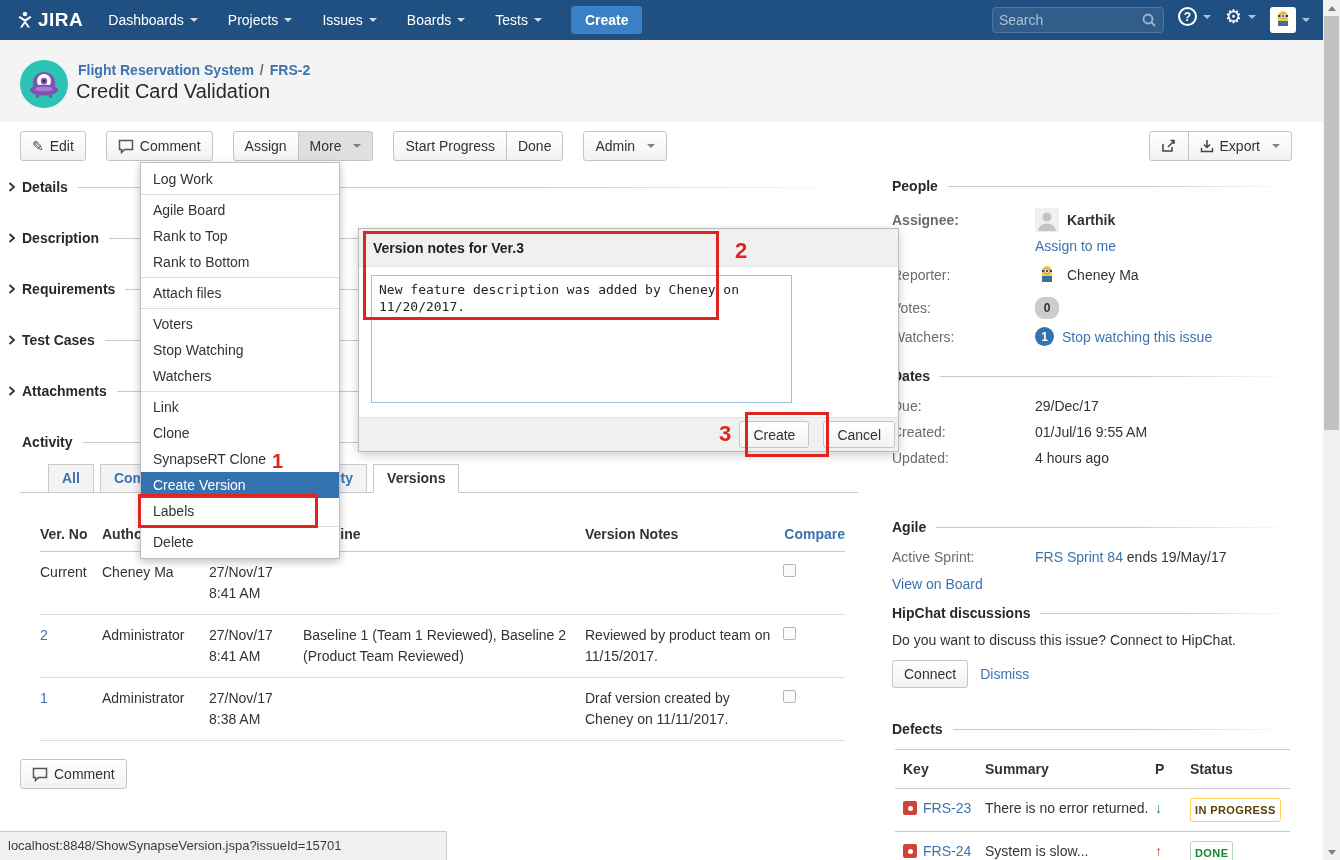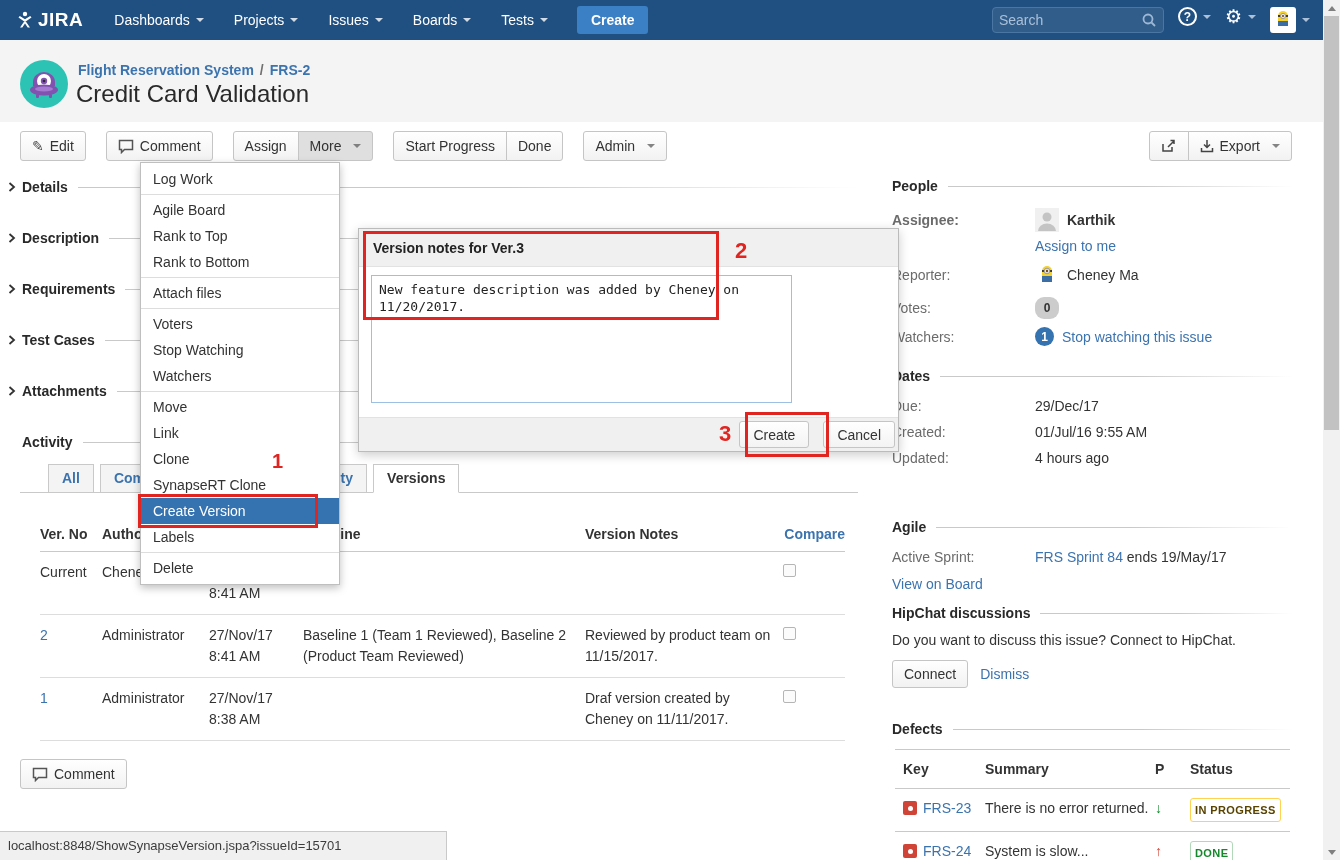--- a/index.html
+++ b/index.html
@@ -5,21 +5,21 @@
   * { margin:0; padding:0; box-sizing:border-box; }
   body { background:#888; }
   .page { position:relative; width:1340px; height:860px; overflow:hidden;
           background:#fff; font-family:"Liberation Sans",sans-serif; font-size:14px; color:#333; }
   .abs { position:absolute; }
 
   
   .nav { position:absolute; left:0; top:0; width:1340px; height:40px; background:#205081;
          display:flex; align-items:center; justify-content:space-between; z-index:5; color:#fff; }
   .nav-left { display:flex; align-items:center; gap:8px; padding-left:16px; }
-  .logo { display:flex; align-items:center; gap:4px; font-weight:bold; font-size:19px; letter-spacing:.5px; margin-right:12px; cursor:pointer;}
+  .logo { display:flex; align-items:center; gap:4px; font-weight:bold; font-size:19px; letter-spacing:.5px; margin-right:6px; cursor:pointer;}
   .nav-item { display:flex; align-items:center; padding:0 11px; height:40px; font-size:14px; cursor:pointer; white-space:nowrap;}
   .caret { display:inline-block; width:0; height:0; border-left:4px solid transparent;
            border-right:4px solid transparent; border-top:4px solid currentColor; margin-left:6px; opacity:.8;}
   .create-btn { margin-left:10px; height:28px; padding:0 14px; background:#3b7fc4; color:#fff;
                 border:none; border-radius:3px; font-size:14px; font-weight:bold; cursor:pointer;}
   .nav-right { display:flex; align-items:flex-start; gap:14px; padding-right:30px; }
   .search-box { display:flex; align-items:center; background:rgba(255,255,255,.08);
                 border:1px solid #4a76a4; border-radius:4px; height:26px; width:172px; padding:0 6px; }
   .search-box input { flex:1; background:transparent; border:none; outline:none; color:#d6e3f0;
                       font-size:14px; font-family:"Liberation Sans",sans-serif; width:120px;}
@@ -29,21 +29,21 @@
                  border:2px solid #fff; border-radius:50%; color:#fff; font-size:12px; font-weight:bold;}
   .gear { font-size:19px; color:#fff; line-height:1; }
   .avatar-mini { display:inline-flex; align-items:center; justify-content:center;
                  width:26px; height:26px; background:#fff; border-radius:3px; }
 
   
   .band { position:absolute; left:0; top:40px; width:1340px; height:82px; background:#f4f4f4; }
   .crumbs { position:absolute; left:78px; top:62px; font-size:14px;font-weight:bold; }
   .crumbs a { color:#3b73af; text-decoration:none; cursor:pointer; }
   .crumb-sep { color:#707070; margin:0 6px; }
-  .page-title { position:absolute; left:76px; top:80px; font-size:24px; color:#292929;text-align:right; }
+  .page-title { position:absolute; left:76px; top:80px; font-size:20px; color:#292929;text-align:right; }
 
   
   .btn { display:inline-flex; align-items:center; gap:6px; height:30px; padding:0 11px;
          background:linear-gradient(#ffffff,#f2f2f2); border:1px solid #c5c5c5; border-radius:3px;
          color:#333; font-size:14px; cursor:pointer; white-space:nowrap; font-family:inherit;}
   .btn.pressed { background:#dfdfdf; }
   .grp { display:inline-flex; }
   .grp .btn { border-radius:0; margin-left:-1px; }
   .grp .btn:first-child { border-radius:3px 0 0 3px; margin-left:0; }
   .grp .btn:last-child { border-radius:0 3px 3px 0; }
@@ -523,21 +523,20 @@
     <div class="menu-item">Agile Board</div>
     <div class="menu-item">Rank to Top</div>
     <div class="menu-item">Rank to Bottom</div>
     <div class="menu-sep"></div>
     <div class="menu-item">Attach files</div>
     <div class="menu-sep"></div>
     <div class="menu-item">Voters</div>
     <div class="menu-item">Stop Watching</div>
     <div class="menu-item">Watchers</div>
     <div class="menu-sep"></div>
-    <div class="menu-item">Move</div>
     <div class="menu-item">Link</div>
     <div class="menu-item">Clone</div>
     <div class="menu-item">SynapseRT Clone</div>
     <div class="menu-item selected">Create Version</div>
     <div class="menu-item">Labels</div>
     <div class="menu-sep"></div>
     <div class="menu-item">Delete</div>
   </div>
 
   <div class="ann-box" style="left:138px;top:494px;width:180px;height:34px;"></div>

